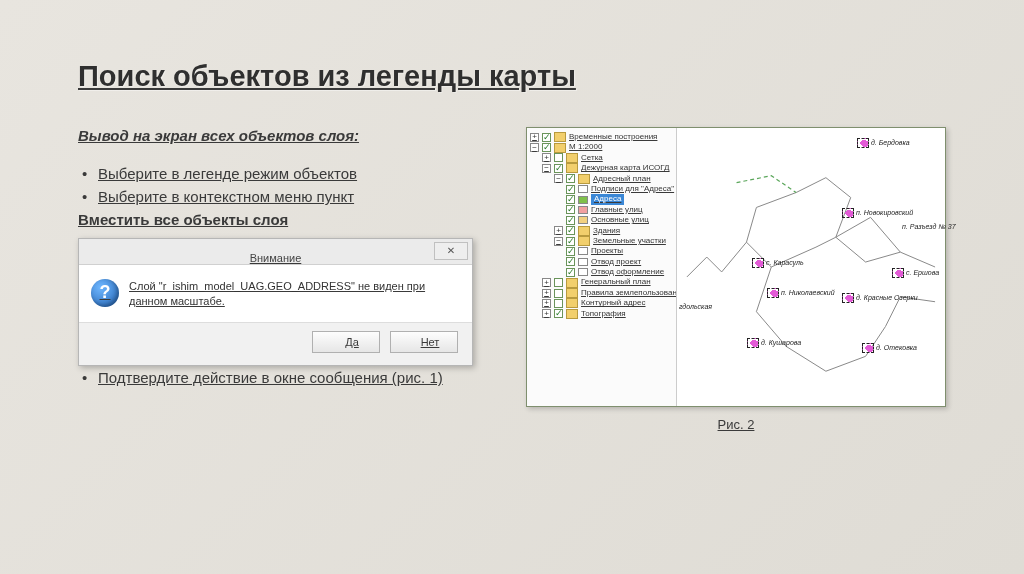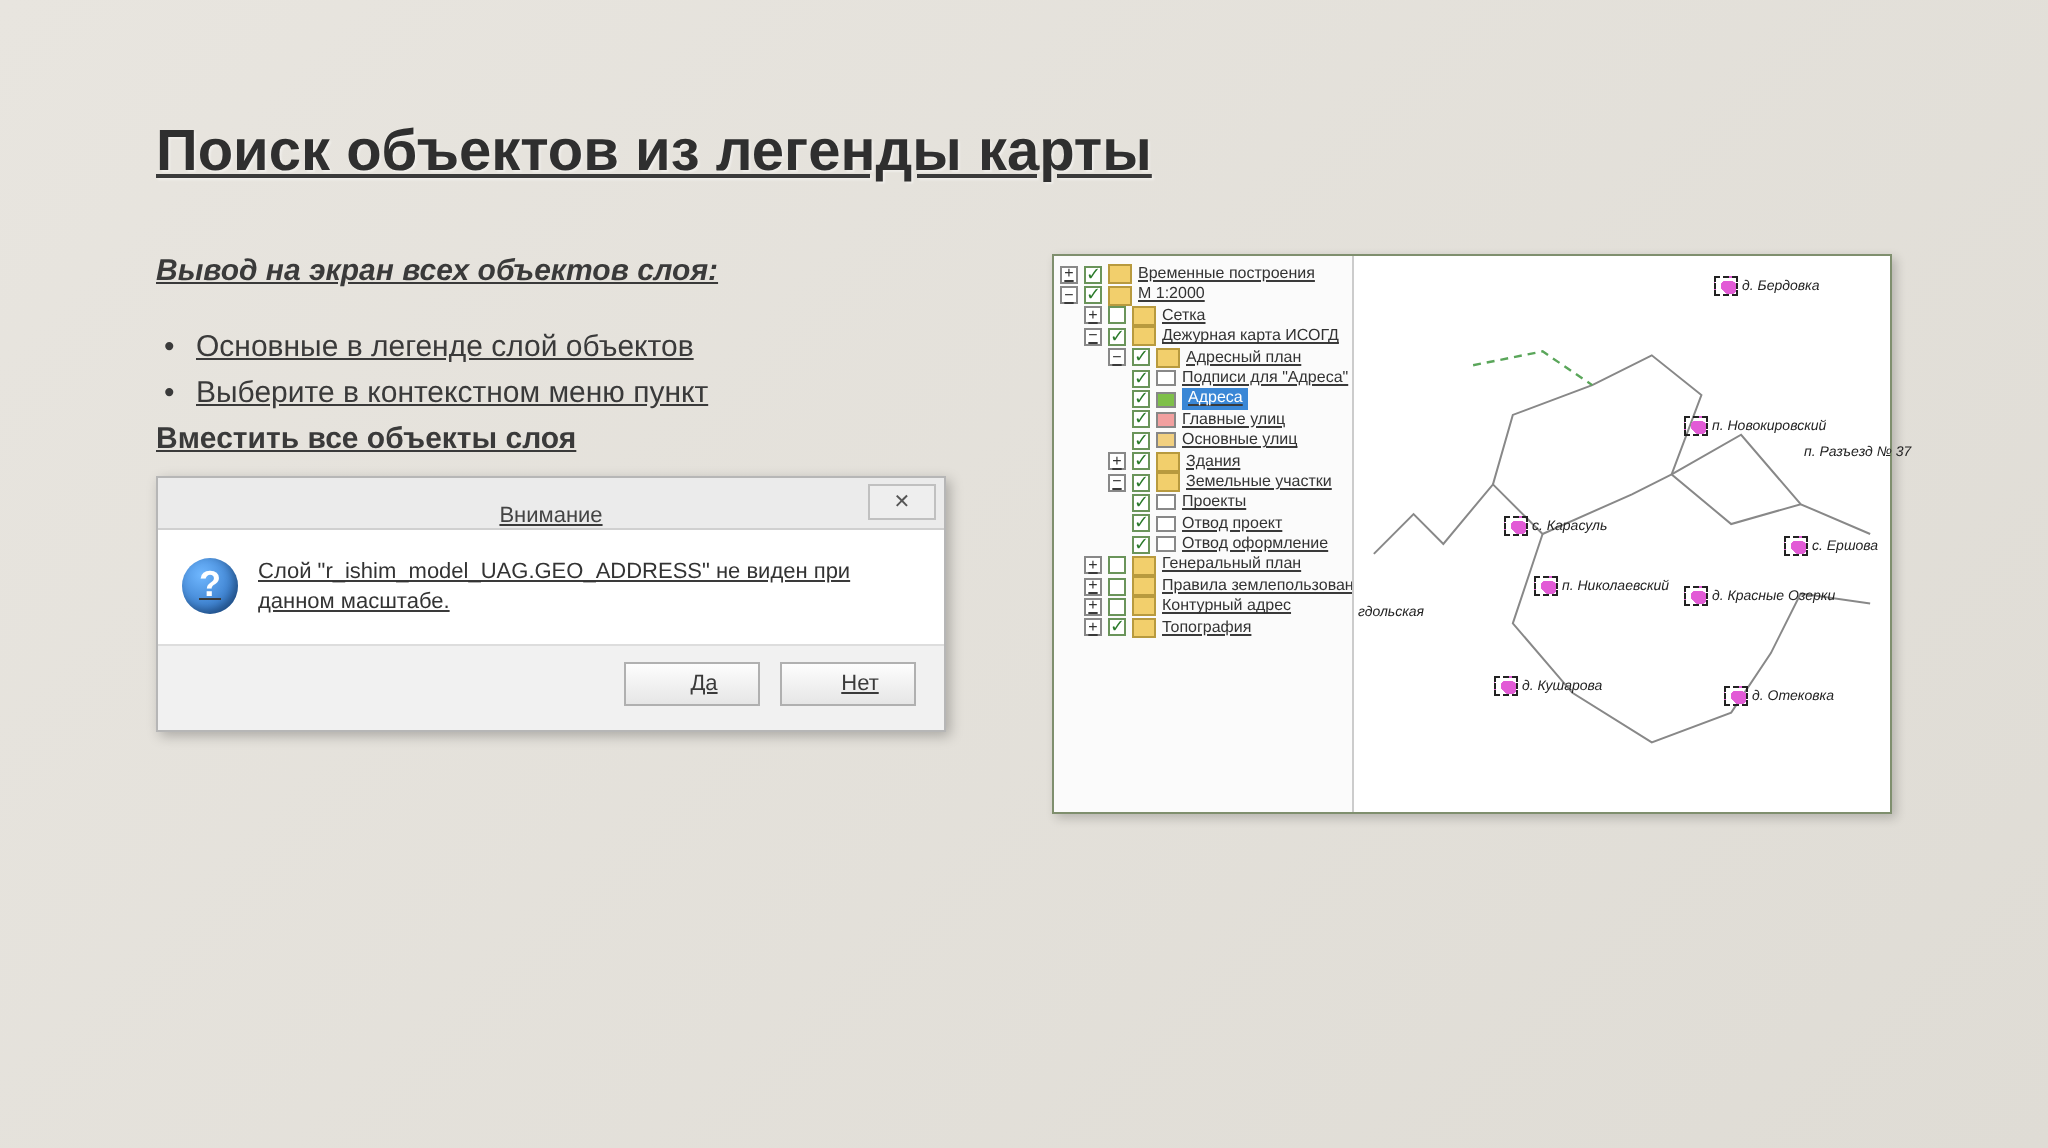--- a/index.html
+++ b/index.html
@@ -253,21 +253,21 @@
 <body>
 
 <div class="slide">
   <h1>Поиск объектов из легенды карты</h1>
 
   <div class="content">
 
     <div class="left">
       <div class="subtitle">Вывод на экран всех объектов слоя:</div>
       <ul>
-        <li>Основные в легенде слой объектов</li>
+        <li>Выберите в легенде режим объектов</li>
         <li>Выберите в контекстном меню пункт</li>
       </ul>
       <div class="bold-line">Вместить все объекты слоя</div>
 
       <div class="dialog">
         <div class="dialog-title">
           <span>Внимание</span>
           <div class="dialog-close">
             <span>✕</span>
           </div>
@@ -278,20 +278,23 @@
             <div>Слой "r_ishim_model_UAG.GEO_ADDRESS" не виден при данном масштабе.</div>
           </div>
         </div>
         <div class="dialog-buttons">
           <div class="dialog-btn">Да</div>
           <div class="dialog-btn">Нет</div>
         </div>
       </div>
 
 
+      <ul>
+        <li>Подтвердите действие в окне сообщения (рис. 1)</li>
+      </ul>
     </div>
 
     <div class="right">
       <div class="mapfig">
 
         <div class="legend-panel">
           <div class="t-row">
               <span class="t-exp">+</span>
               <span class="t-cb checked"></span>
               <span class="t-folder"></span>
@@ -407,15 +410,16 @@
           <div class="place" style="left:225px;top:95px;"><span>п. Разъезд № 37</span></div>
           <div class="place" style="left:75px;top:130px;"><span class="blob"></span><span>с. Карасуль</span></div>
           <div class="place" style="left:215px;top:140px;"><span class="blob"></span><span>с. Ершова</span></div>
           <div class="place" style="left:90px;top:160px;"><span class="blob"></span><span>п. Николаевский</span></div>
           <div class="place" style="left:165px;top:165px;"><span class="blob"></span><span>д. Красные Озерки</span></div>
           <div class="place" style="left:70px;top:210px;"><span class="blob"></span><span>д. Кушарова</span></div>
           <div class="place" style="left:185px;top:215px;"><span class="blob"></span><span>д. Отековка</span></div>
           <div class="place" style="left:2px;top:175px;"><span>гдольская</span></div>
         </div>
       </div>
+      <div class="fig-label-2">Рис. 2</div>
     </div>
   </div>
 </div>
 
 </body></html>

